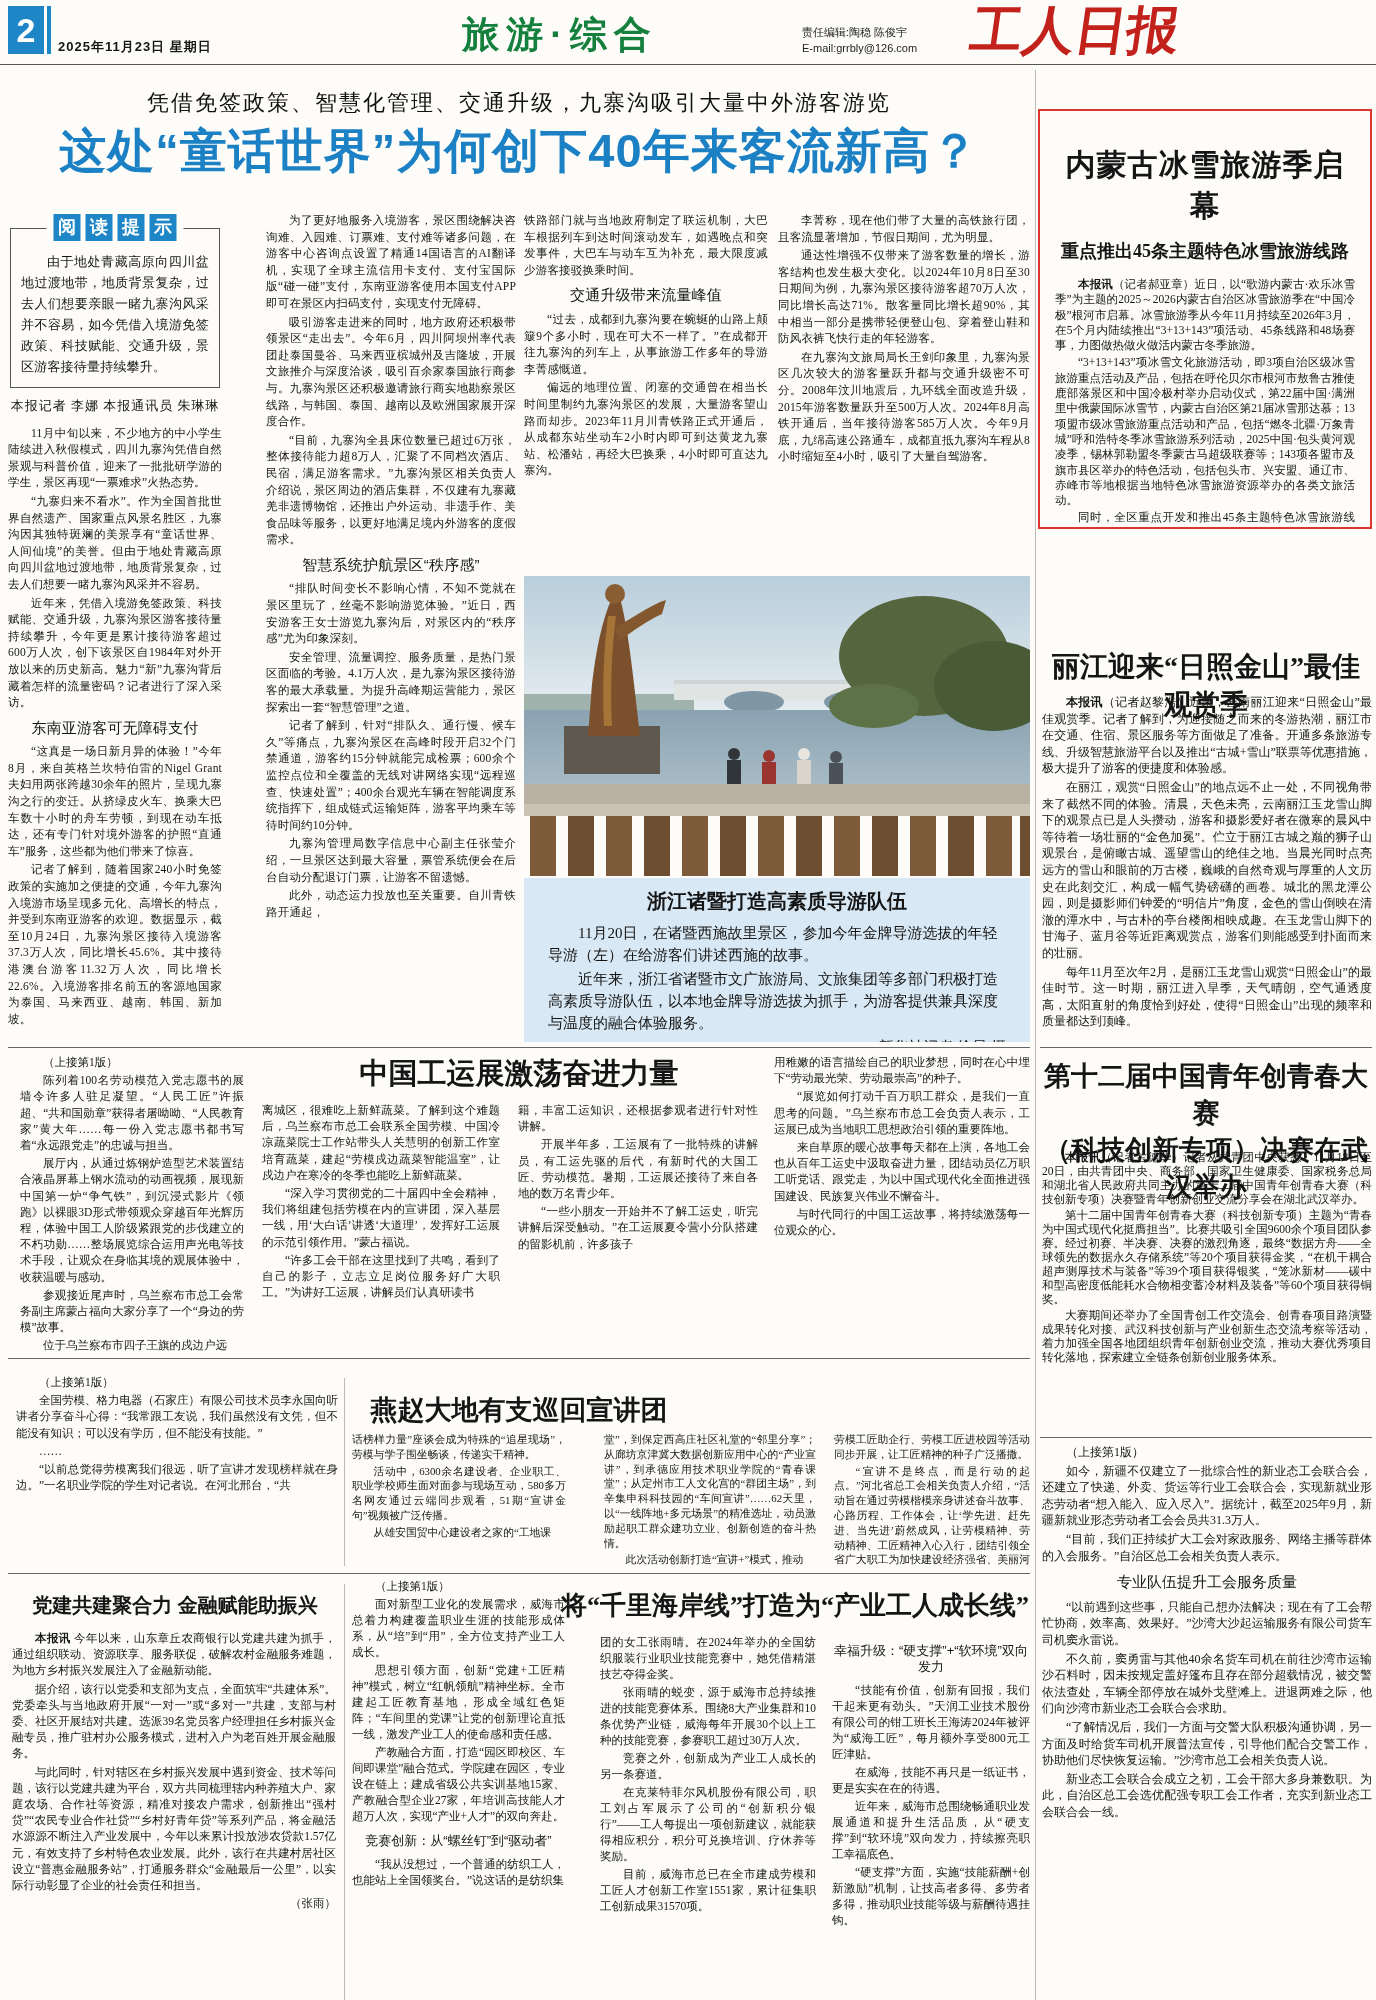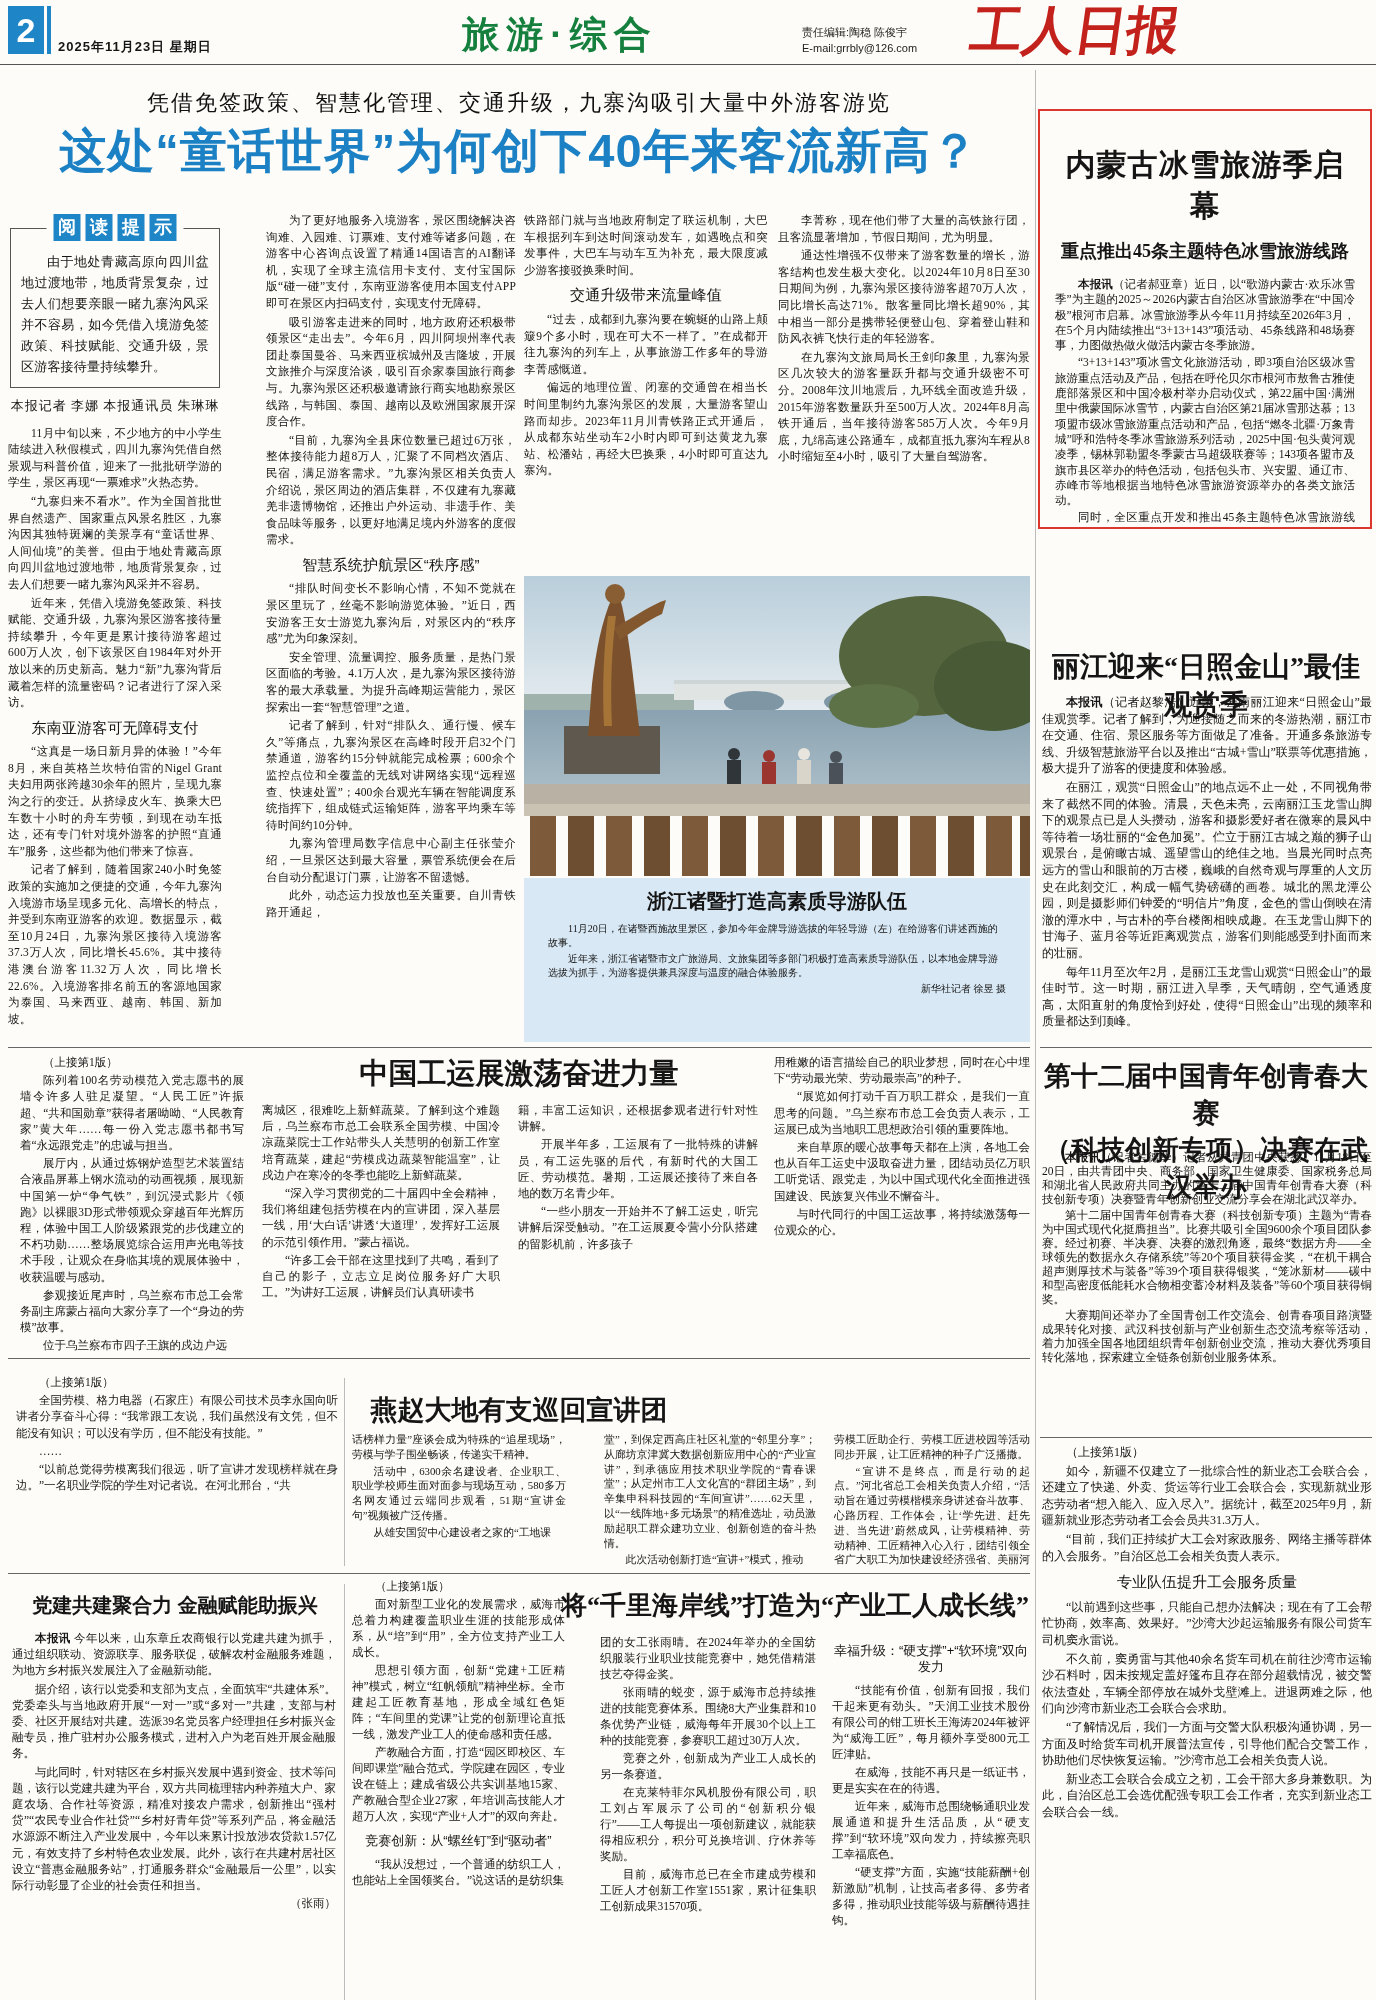--- a/index.html
+++ b/index.html
@@ -34,21 +34,21 @@
   .tiplabel{position:absolute;top:-15px;left:50%;transform:translateX(-50%);display:flex;gap:5px;background:#fdfcf8;padding:0 7px;}
   .tipchar{width:27px;height:27px;background:#1e86c6;color:#fff;font-family:"Liberation Sans",sans-serif;
            font-weight:bold;font-size:18px;line-height:27px;text-align:center;}
   .tiptext{font-size:13px;line-height:21px;text-indent:2em;margin:0;}
   .byline{text-align:center;font-size:13px;margin:4px 0 10px;letter-spacing:1px;}
   
   .photo{position:absolute;left:524px;top:576px;width:506px;height:300px;overflow:hidden;}
   .capbox{position:absolute;left:524px;top:878px;width:506px;height:164px;background:#d8e8f4;
           padding:8px 24px;box-sizing:border-box;overflow:hidden;}
   .captitle{font-family:"Liberation Sans",sans-serif;font-weight:bold;font-size:20px;text-align:center;margin:2px 0 7px;}
-  .capbox .para{font-size:10px;line-height:14px;}
+  .capbox .para{font-size:15px;line-height:22px;}
   
   .redbox{position:absolute;left:1038px;top:70px;width:334px;height:420px;border:2px solid #dc372f;
           box-sizing:border-box;padding:34px 15px 10px;overflow:hidden;margin-top:39px;}
   .nm-title{font-weight:bold;font-size:30px;text-align:center;letter-spacing:1px;margin:0 0 12px;}
   .nm-sub{font-weight:bold;font-size:18px;text-align:center;margin:0 0 14px;}
   .nm-body{font-size:11.5px;line-height:15.3px;text-align:justify;}
   .side-title{position:absolute;left:1040px;width:332px;text-align:center;font-weight:bold;font-size:28px;letter-spacing:0px;}
   .lj-body{font-size:12px;line-height:16.6px;}
   .qn-body{font-size:11.5px;line-height:14px;}
   .xj-col{font-size:12px;line-height:16.6px;}

